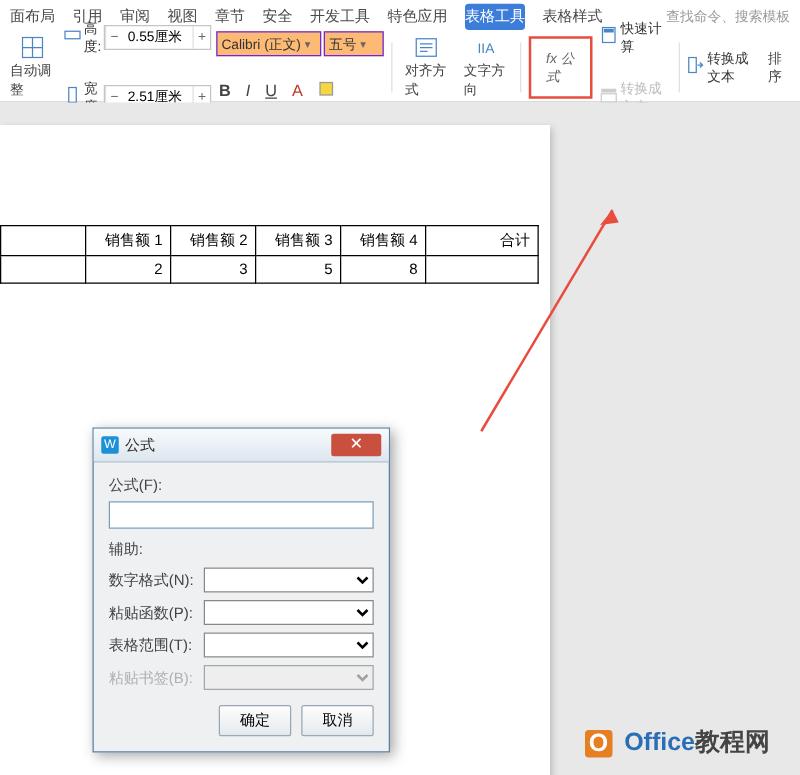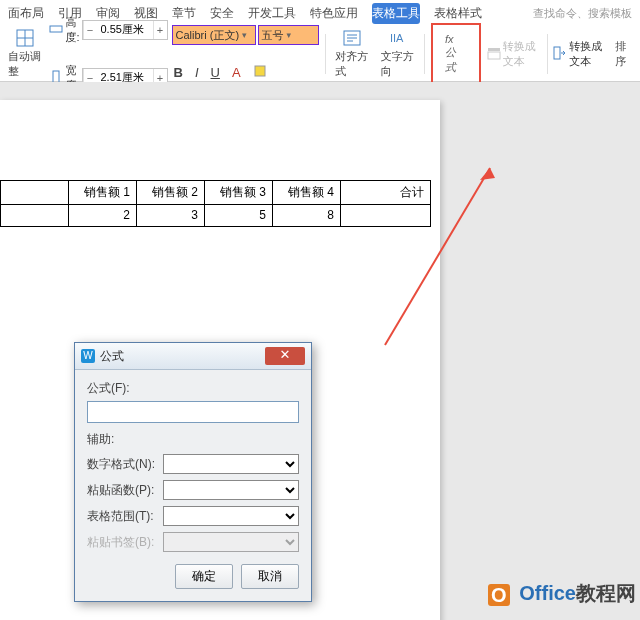--- a/index.html
+++ b/index.html
@@ -51,21 +51,21 @@
     .dlg-input-full { width: 100%; border: 1px solid #7a9cbd; height: 22px; padding: 0 4px; outline: none; font-size: 12px; margin-bottom: 8px; }
     .dlg-select { flex: 1; border: 1px solid #888; height: 20px; background: #fff; font-size: 12px; }
     .dlg-disabled { color: #b0b0b0; }
     .dlg-btns { display: flex; justify-content: flex-end; gap: 8px; margin-top: 12px; }
     .dlg-btn { border: 1px solid #9aa8b6; background: linear-gradient(#fdfdfd,#e6e9ec); padding: 3px 16px; font-size: 12px; cursor: pointer; border-radius: 2px; }
     
     
     .arrow-annot { position: absolute; top: 78px; left: 380px; pointer-events: none; }
     
     
-    .wm { position: absolute; right: 4px; bottom: 15px; text-align: right; }
+    .wm { position: absolute; right: 24px; bottom: 15px; text-align: right; }
     .wm-main { font-size: 20px; font-weight: bold; }
     .wm-main .o1 { color: #2a6fb5; }
     .wm-main .o2 { color: #444; }
     .wm-sub { font-size: 12px; color: #e67e22; font-weight: bold; }
     .wm-ico { display: inline-block; width: 22px; height: 22px; background: #e67e22; color: #fff; font-weight: bold; text-align: center; line-height: 22px; border-radius: 3px; margin-right: 4px; vertical-align: middle; }
   </style>
 </head>
 <body>
 
 <div class="menu-bar">
@@ -118,21 +118,21 @@
       </div>
     </div>
   </div>
 
   <div class="tb-group">
     <div class="tb-group-row">
       <div class="combo" style="width:84px;">
         <span>Calibri (正文)</span>
         <span class="arrow">▾</span>
       </div>
-      <div class="combo" style="width:61px;">
+      <div class="combo" style="width:48px;">
         <span>五号</span>
         <span class="arrow">▾</span>
       </div>
     </div>
     <div class="fmt-row">
       <span class="fmt-btn" style="font-weight:bold;">B</span>
       <span class="fmt-btn" style="font-style:italic;">I</span>
       <span class="fmt-btn" style="text-decoration:underline;">U</span>
       <span class="fmt-btn" style="color:#c0392b;">A</span>
       <span class="fmt-btn">
@@ -168,20 +168,27 @@
 
   <div class="tb-sep"></div>
 
   <div class="highlight-box">
     <div class="tb-vbtn" style="padding:6px 8px;">
       <span style="font-style:italic;color:#666;">fx 公式</span>
     </div>
   </div>
 
   <div class="tb-group" style="margin-left:2px;">
+    <div class="tb-group-row">
+      <span><svg width="14" height="14">
+            <rect x="2" y="1" width="10" height="12" fill="none" stroke="#4a86c5"></rect>
+            <rect x="3" y="2" width="8" height="3" fill="#4a86c5"></rect>
+          </svg></span>
+      <span>快速计算</span>
+    </div>
     <div class="tb-group-row tb-disabled">
       <span><svg width="14" height="14">
             <rect x="1" y="2" width="12" height="3" fill="#ccc"></rect>
             <rect x="1" y="6" width="12" height="7" fill="none" stroke="#ccc"></rect>
           </svg></span>
       <span>转换成文本</span>
     </div>
   </div>
 
   <div class="tb-sep"></div>

